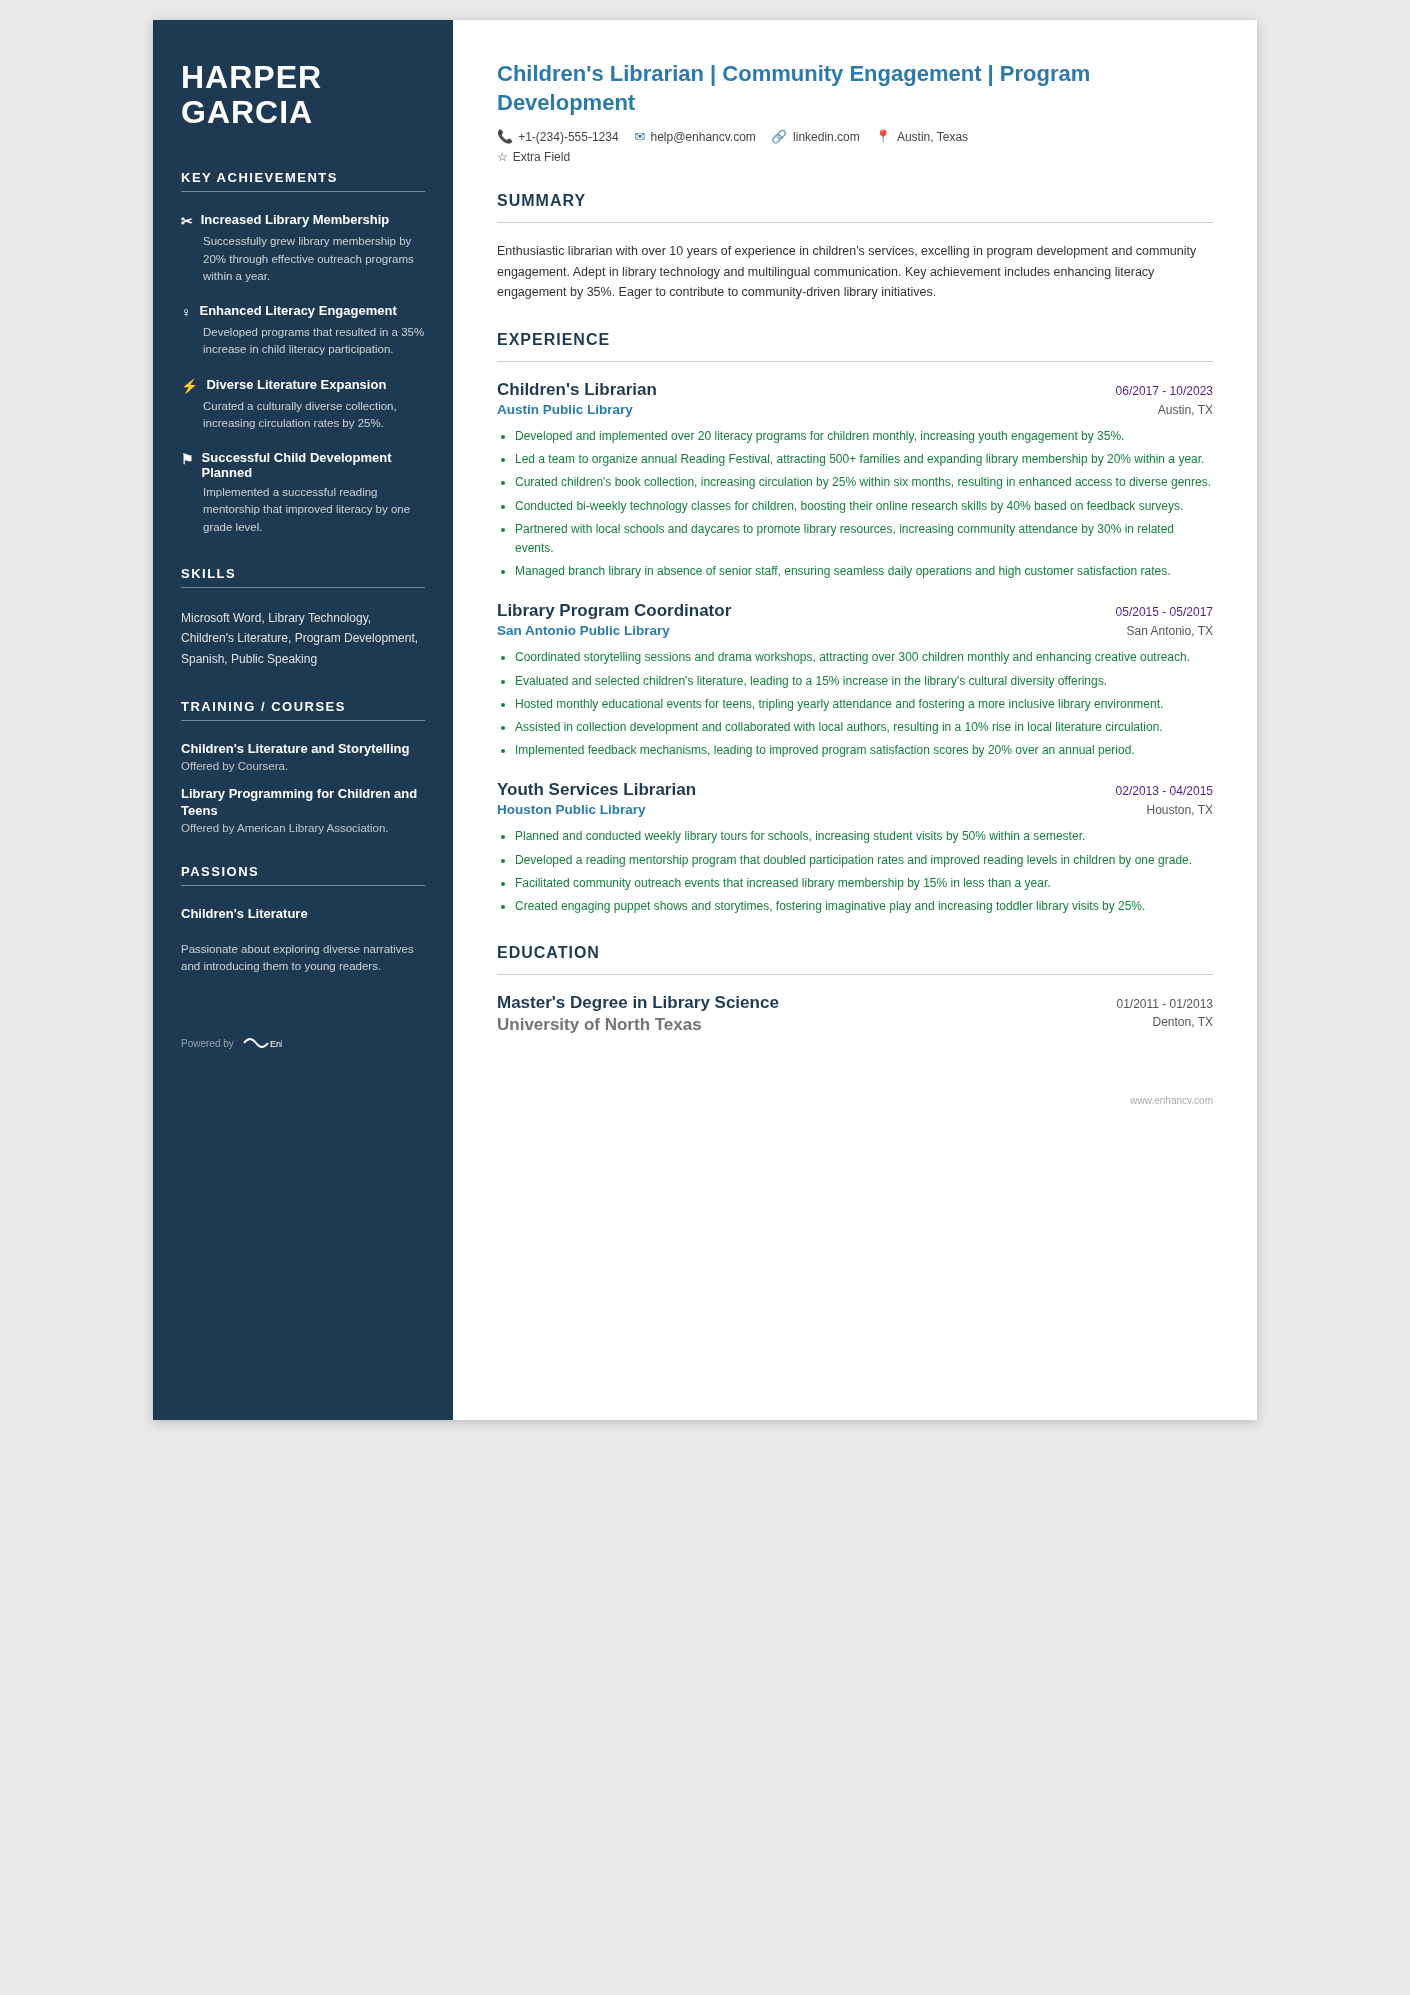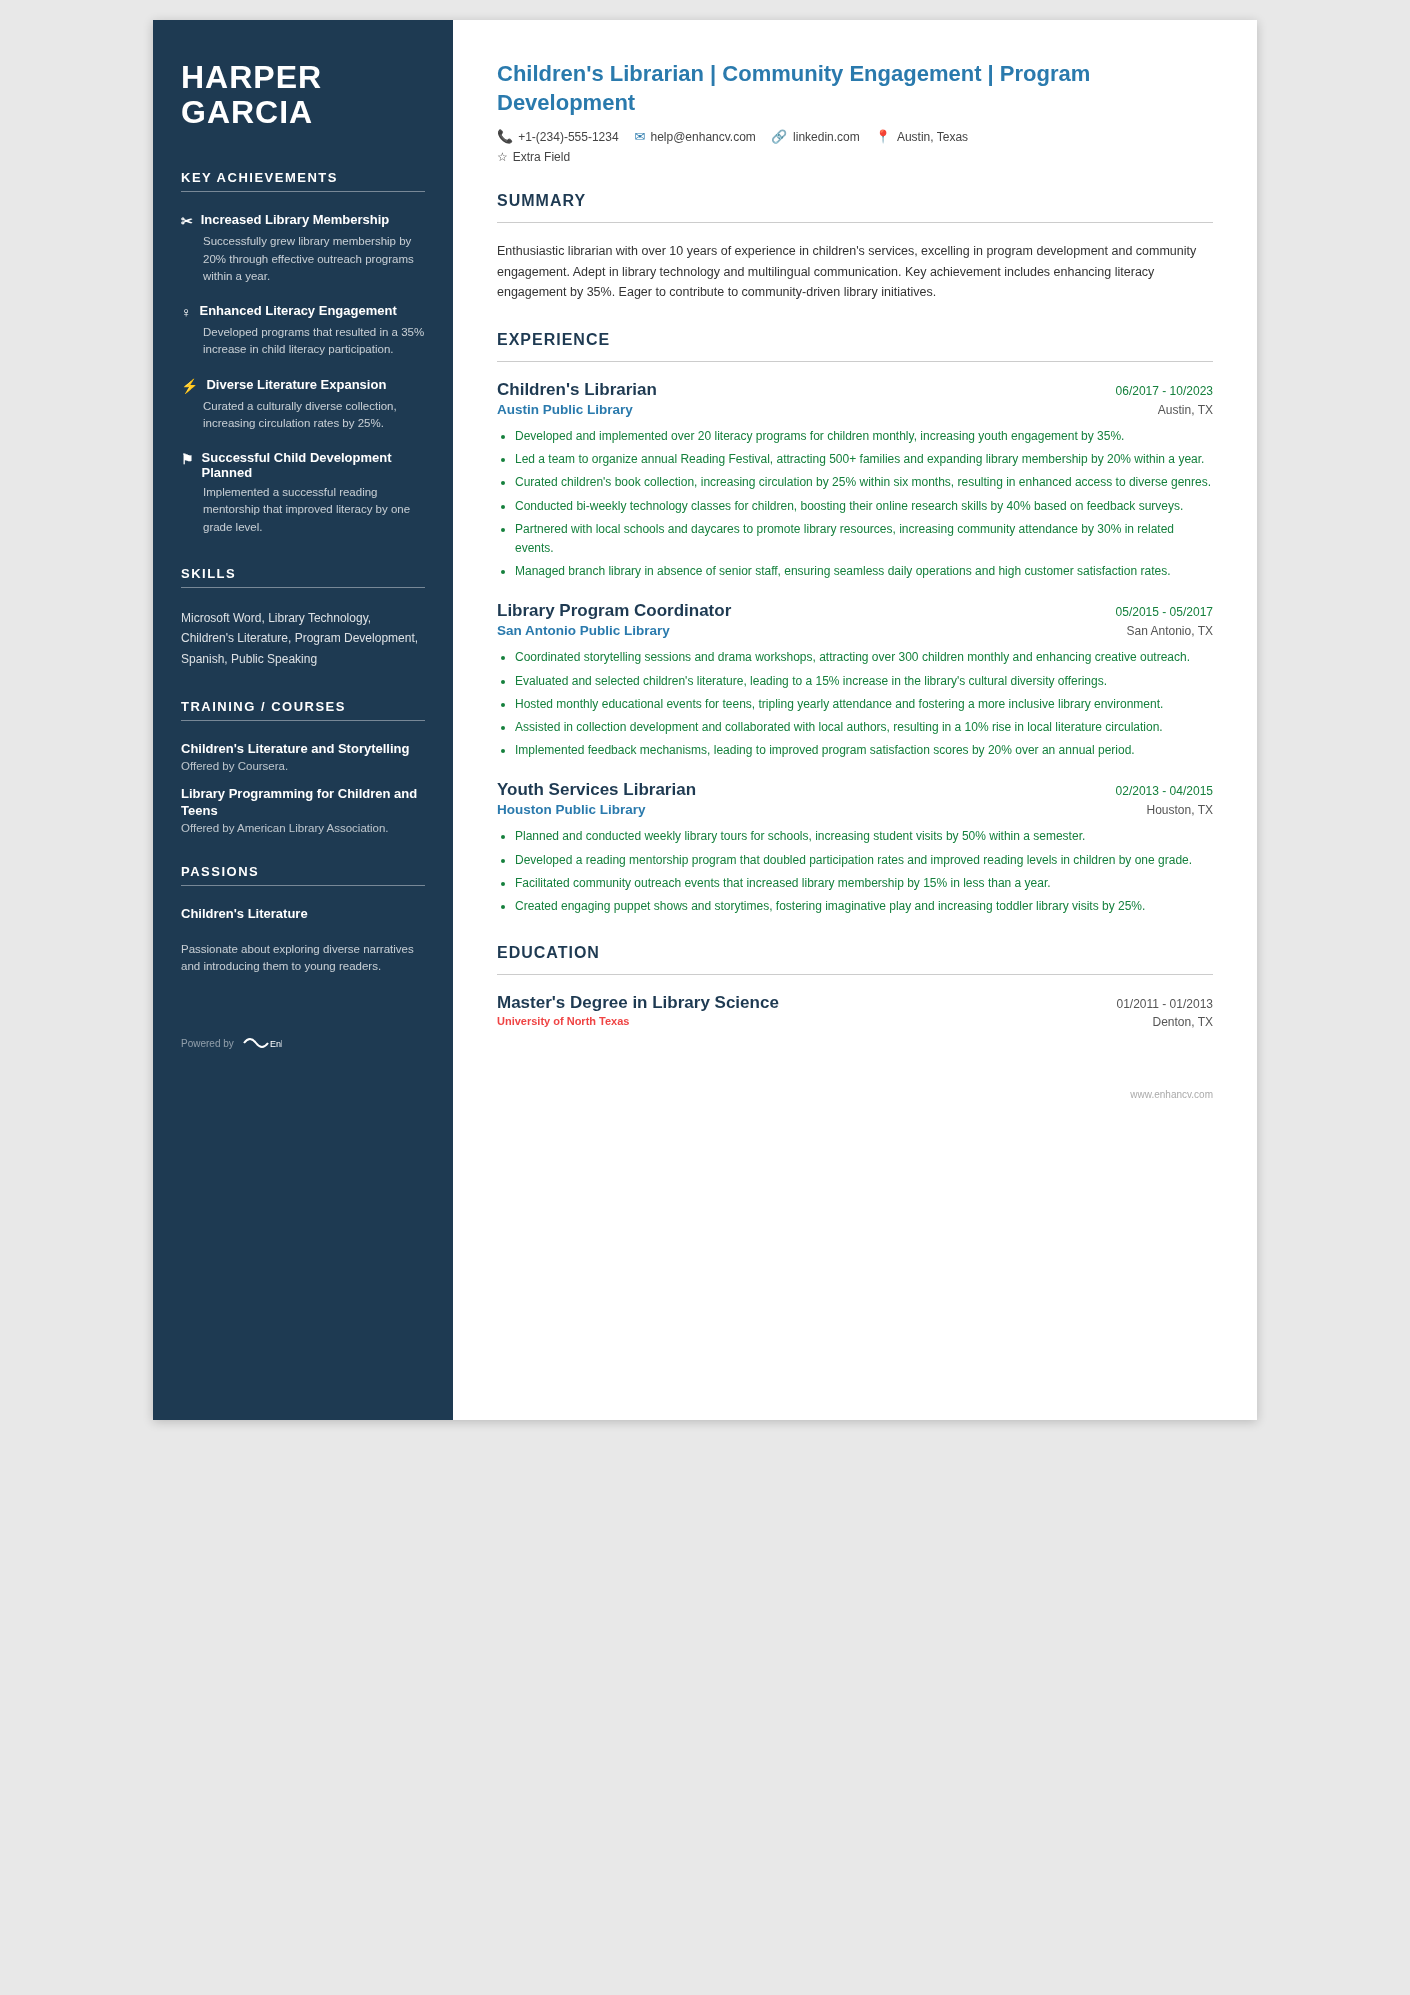--- a/index.html
+++ b/index.html
@@ -162,21 +162,21 @@
       align-items: baseline;
       margin-bottom: 2px;
     }
     .exp-job-title {
       font-size: 17px;
       font-weight: 700;
       color: #1e3a52;
     }
     .exp-dates {
       font-size: 12px;
-      color: #15803d;
+      color: #4c1d95;
     }
     .exp-org-row {
       display: flex;
       justify-content: space-between;
       align-items: baseline;
       margin-bottom: 10px;
     }
     .exp-org {
       font-size: 13.5px;
       font-weight: 700;
@@ -210,23 +210,23 @@
     }
     .edu-dates {
       font-size: 12px;
       color: #555;
     }
     .edu-org-row {
       display: flex;
       justify-content: space-between;
     }
     .edu-org {
-      font-size: 11px;
-      font-weight: 700;
-      color: #ef4444;
+      font-size: 17px;
+      font-weight: 700;
+      color: #737373;
     }
     .edu-location {
       font-size: 12px;
       color: #555;
     }
     .main-footer {
       margin-top: 60px;
       display: flex;
       justify-content: flex-end;
       font-size: 10px;

